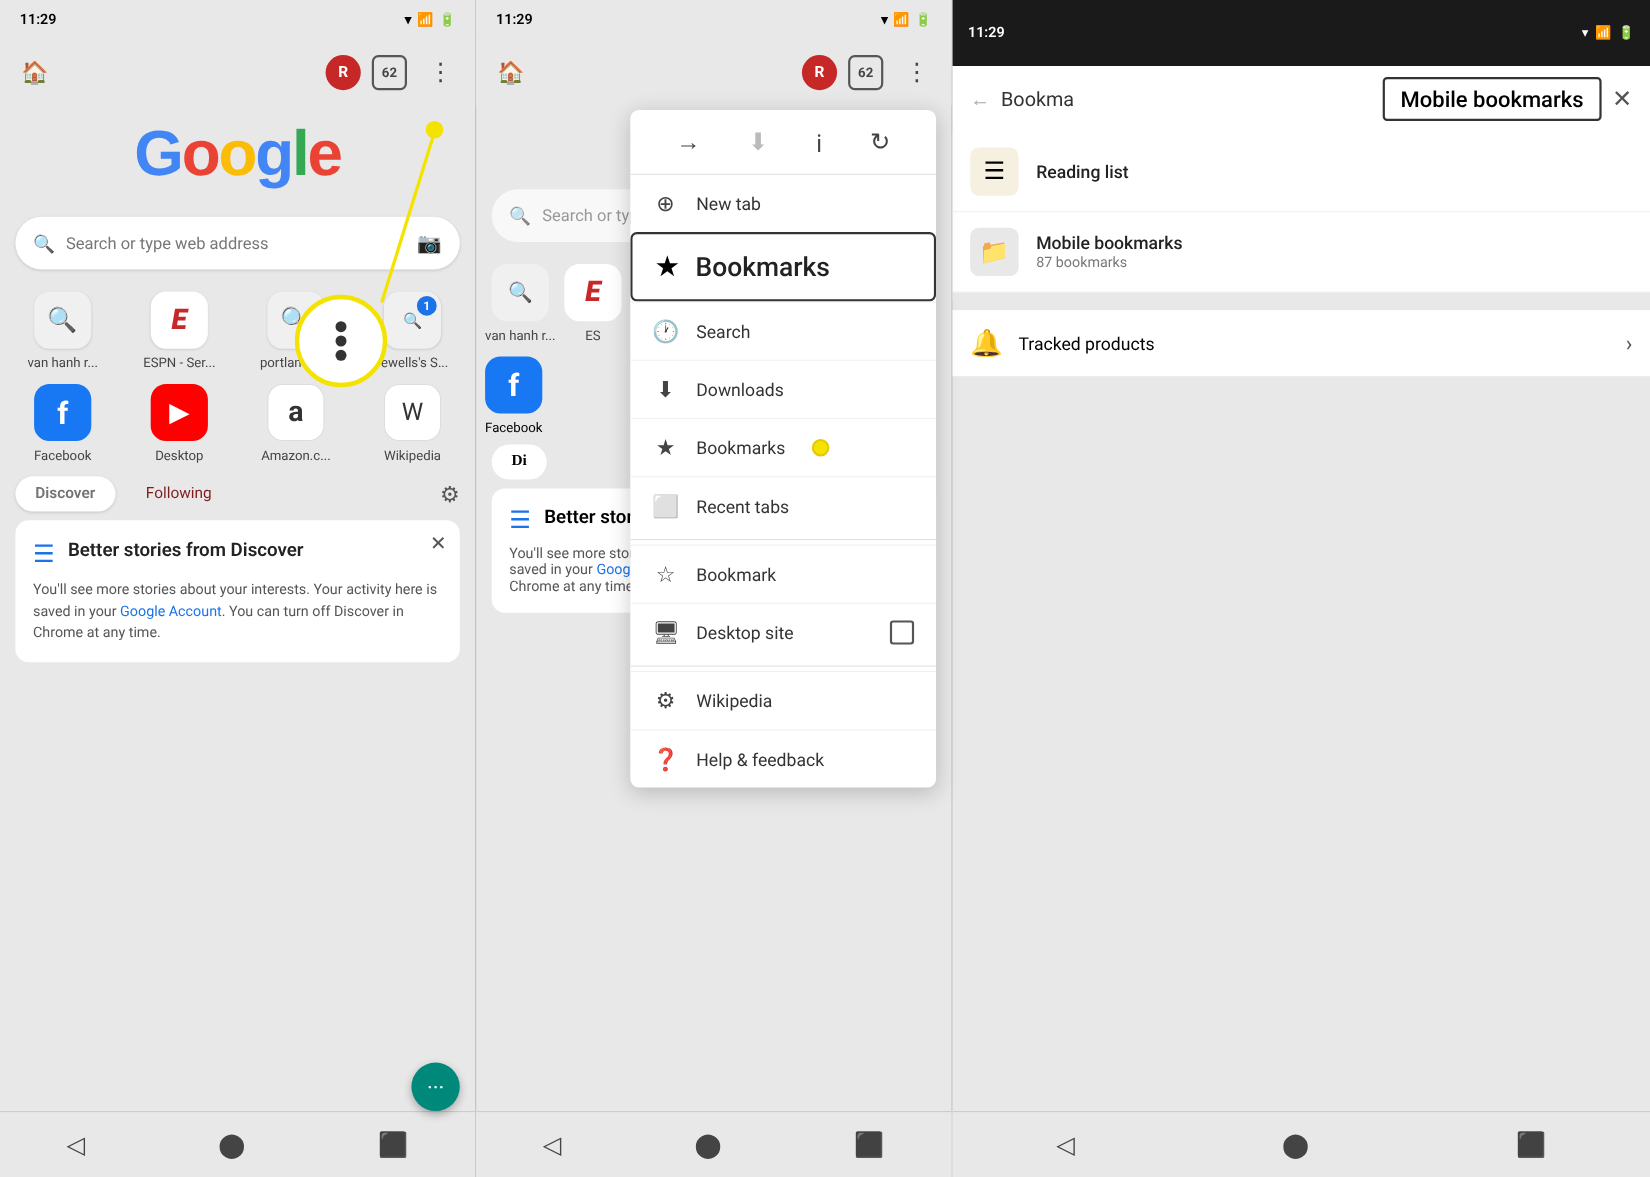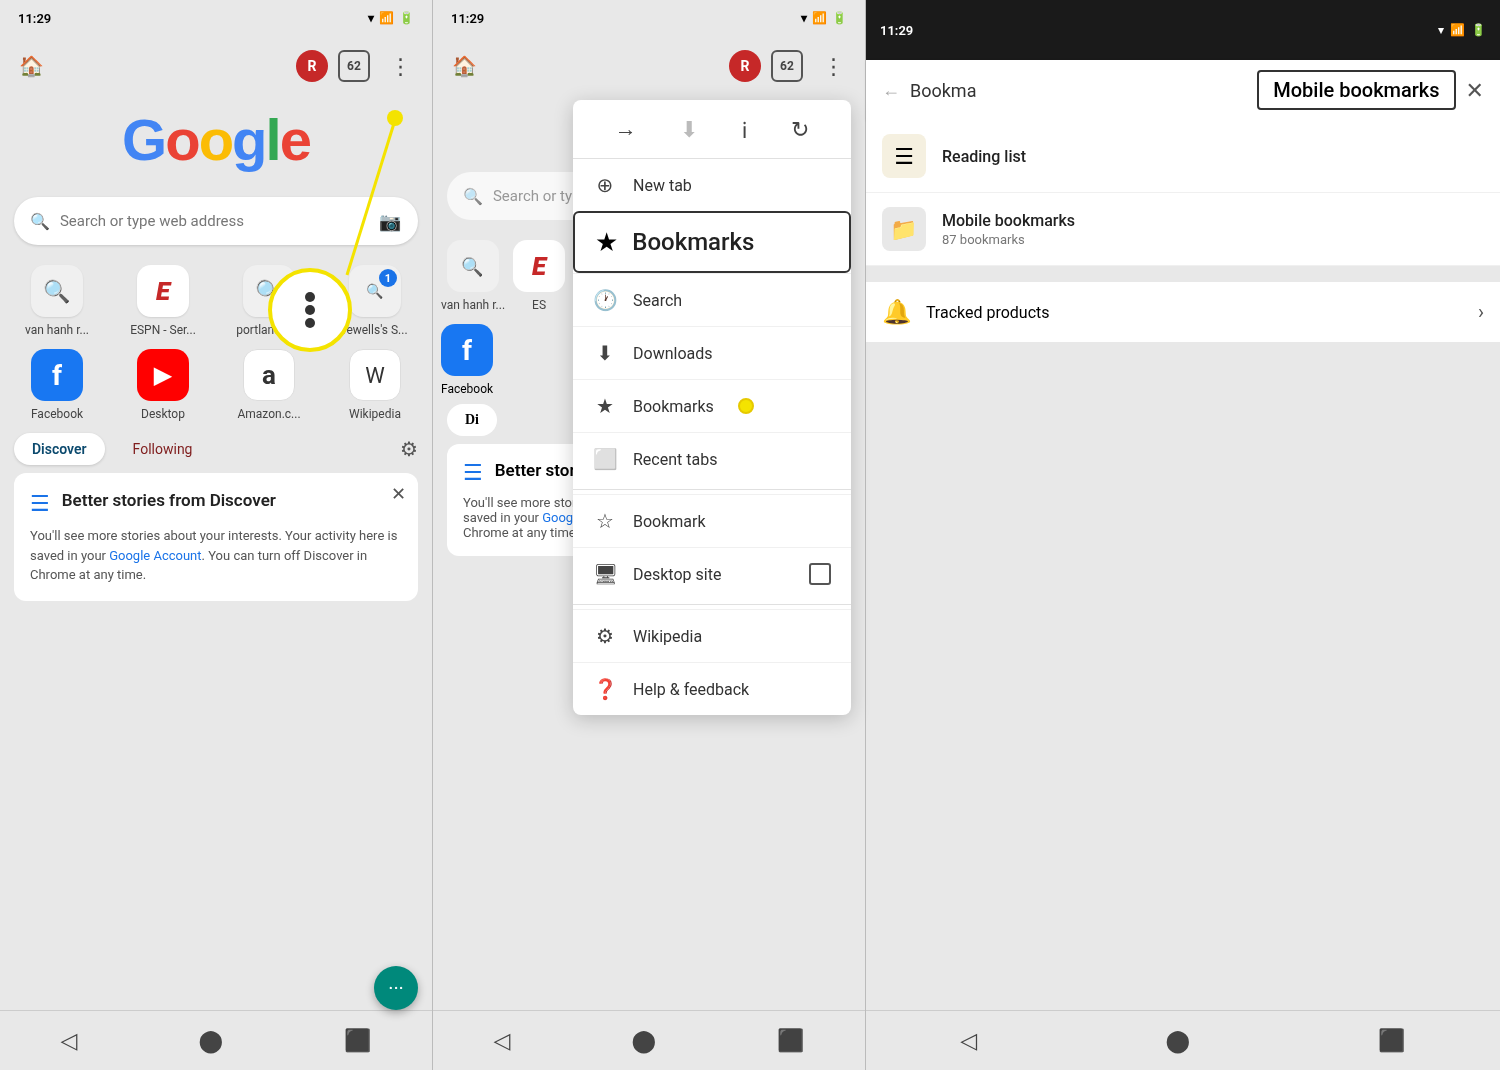--- a/index.html
+++ b/index.html
@@ -147,21 +147,21 @@
       padding: 8px 18px;
       border-radius: 20px;
       font-size: 14px;
       background: transparent;
       color: #7f1d1d;
       cursor: pointer;
     }
     .discover-tab.active {
       background: white;
       font-weight: 600;
-      color: #0c4a6e;
+      color: #737373;
       box-shadow: 0 1px 3px rgba(0,0,0,0.15);
     }
     .discover-gear { margin-left: auto; font-size: 20px; color: #555; cursor: pointer; }
 
     
     .discover-card {
       margin: 0 14px;
       background: white;
       border-radius: 12px;
       padding: 16px;

